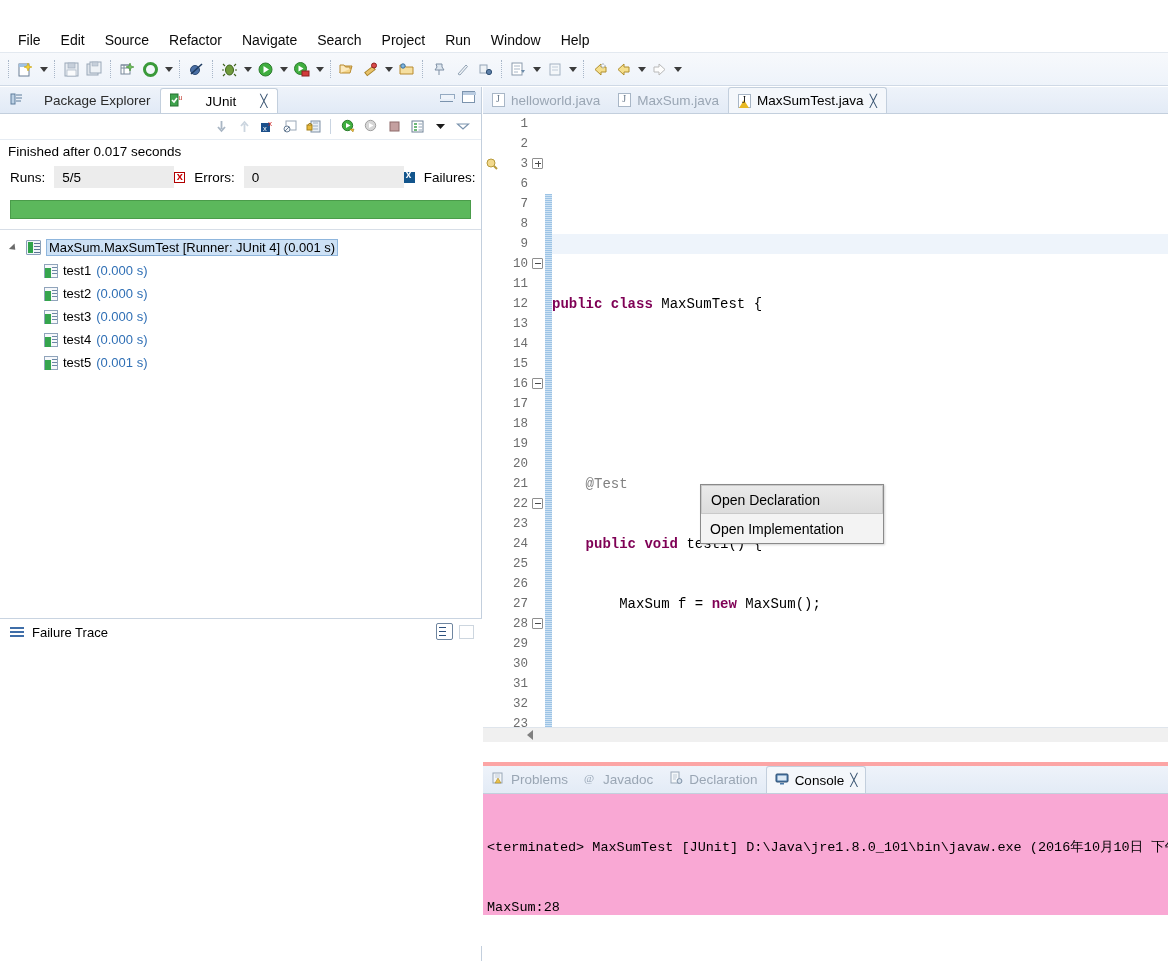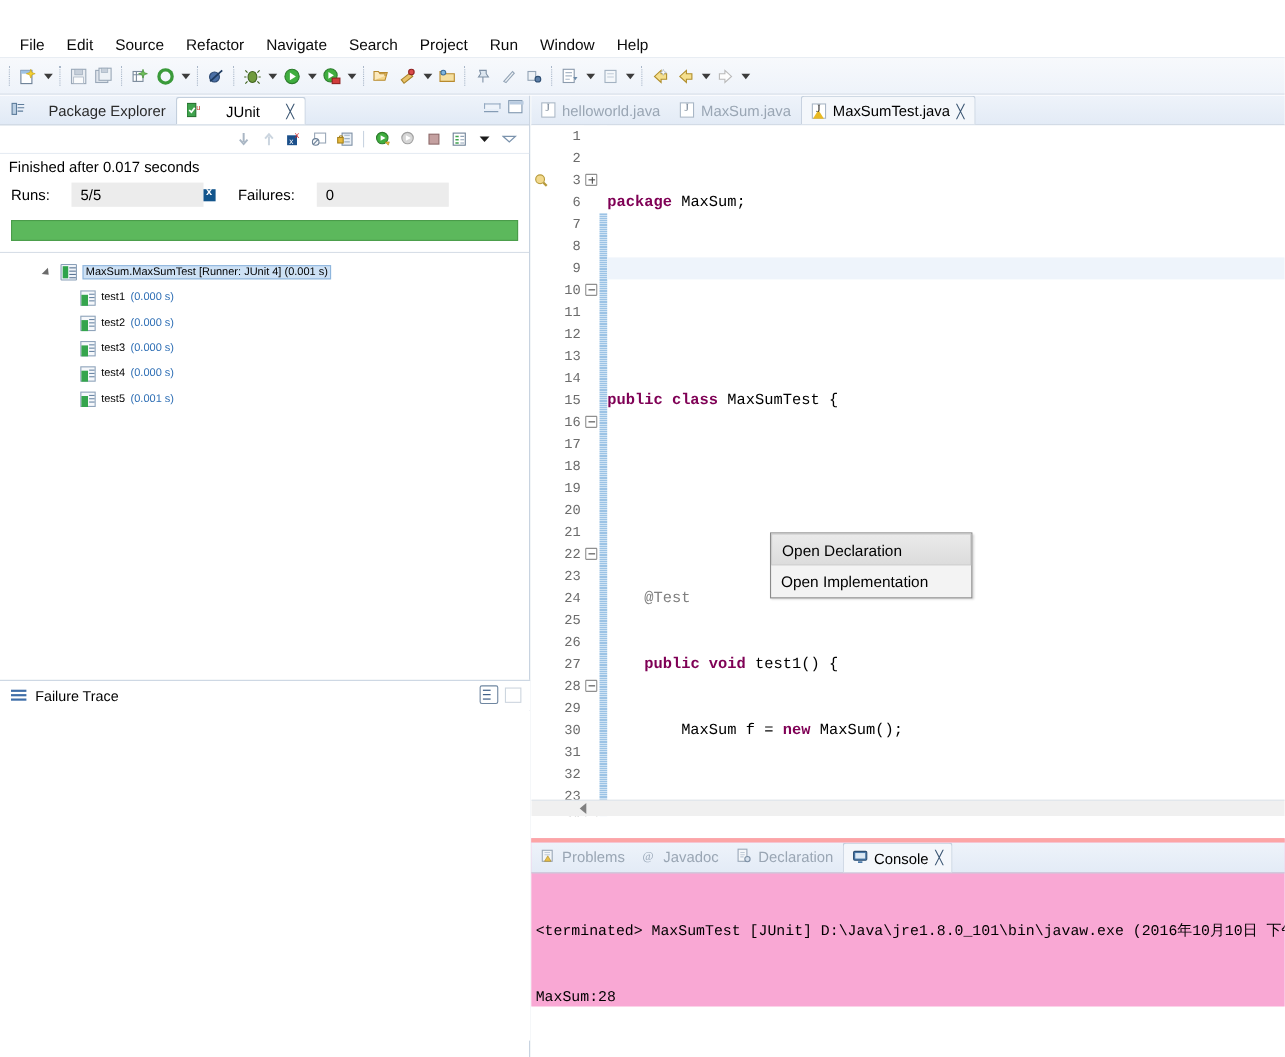--- a/index.html
+++ b/index.html
@@ -84,34 +84,34 @@
   .ic-max { width:13px; height:12px; border:1px solid #7b93ad; background:#fff; position:relative; }
   .ic-max:before { content:""; position:absolute; left:0; top:0; width:13px; height:3px; background:#b9cbe0; }
 
   .junit-toolbar { height:26px; display:flex; align-items:center; justify-content:flex-end;
                    padding-right:8px; gap:3px; background:#fff; border-bottom:1px solid #e6ecf3; }
   .jtb { width:20px; height:20px; display:inline-flex; align-items:center; justify-content:center; position:relative; }
   .jsep { width:1px; height:15px; background:#c9d4e1; margin:0 4px; }
 
   .finished-line { padding:4px 8px 3px 8px; font-size:13.5px; color:#000; }
   .counters { display:flex; align-items:center; height:26px; margin:2px 10px 0 10px; gap:0; }
-  .ctr { display:flex; align-items:center; gap:20px; height:36px; }
+  .ctr { display:flex; align-items:center; gap:9px; height:36px; }
   .ctr-label { font-size:13.5px; }
   .ctr-val { background:#ececec; height:22px; min-width:120px; display:flex; align-items:center;
              padding:0 8px; font-size:13.5px; }
   .ctr-val.wide { min-width:160px; }
   .sq-err { width:11px; height:11px; background:#fff; border:1px solid #b00000; position:relative; }
   .sq-err:after { content:"x"; position:absolute; left:1.5px; top:-3px; font-size:11px; color:#cc0000; font-weight:bold; }
   .sq-fail { width:11px; height:11px; background:#13558c; position:relative; }
   .sq-fail:after { content:"x"; position:absolute; left:2px; top:-3px; font-size:10px; color:#fff; font-weight:bold; }
 
   .progressbar { margin:10px 10px 0 10px; height:19px; background:#5cb85c; border:1px solid #4a9c4a; }
   .hrule { margin:10px 0 0 0; border-top:1px solid #d7dee7; }
 
-  .tree { padding:6px 0 0 6px; font-size:10px;margin-left:29px; }
+  .tree { padding:6px 0 0 6px; font-size:13px; }
   .trow { display:flex; align-items:center; height:23px; gap:5px; white-space:nowrap; }
   .trow.root { padding-left:4px; }
   .trow.child { padding-left:38px; }
   .twist { width:11px; height:11px; position:relative; flex:none; }
   .twist:after { content:""; position:absolute; left:1px; top:2px;
                  border-left:5px solid #6b6b6b; border-top:4px solid transparent; border-bottom:4px solid transparent;
                  transform:rotate(45deg); transform-origin:50% 50%; }
   .ic-testcls { width:15px; height:15px; flex:none; position:relative; background:#f0f4f9;
                 border:1px solid #8aa0b8; border-radius:1px; }
   .ic-testcls:before { content:""; position:absolute; left:1px; top:1px; width:5px; height:11px; background:#2fa34a; }
@@ -463,20 +463,25 @@
           </svg>
       </span>
     </div>
 
     <div class="finished-line">Finished after 0.017 seconds</div>
 
     <div class="counters">
       <div class="ctr">
         <span class="ctr-label">Runs:</span>
         <span class="ctr-val">5/5</span>
+      </div>
+      <div class="ctr">
+        <span class="sq-err"></span>
+        <span class="ctr-label">Errors:</span>
+        <span class="ctr-val wide">0</span>
       </div>
       <div class="ctr">
         <span class="sq-fail"></span>
         <span class="ctr-label">Failures:</span>
         <span class="ctr-val">0</span>
       </div>
     </div>
 
     <div class="progressbar"></div>
     <div class="hrule"></div>
@@ -641,21 +646,20 @@
             <span class="foldmark" style="top: 4px;"></span>
           </div>
         </div>
 
       <div class="changebar">
         <div class="changebar-blue" style="top:80px; height:548px;"></div>
       </div>
 
       <div class="codecol">
         <div class="hl-line" style="top:120px;"></div>
-        <div class="ln"><span class="kw">package</span> MaxSum;</div>
         <div class="ln"></div>
         <div class="ln"></div>
         <div class="ln"><span class="kw">public class</span> MaxSumTest {</div>
         <div class="ln"></div>
         <div class="ln"></div>
         <div class="ln">    <span class="ann">@Test</span></div>
         <div class="ln">    <span class="kw">public void</span> test1() {</div>
         <div class="ln">        MaxSum f = <span class="kw">new</span> MaxSum();</div>
         
         

